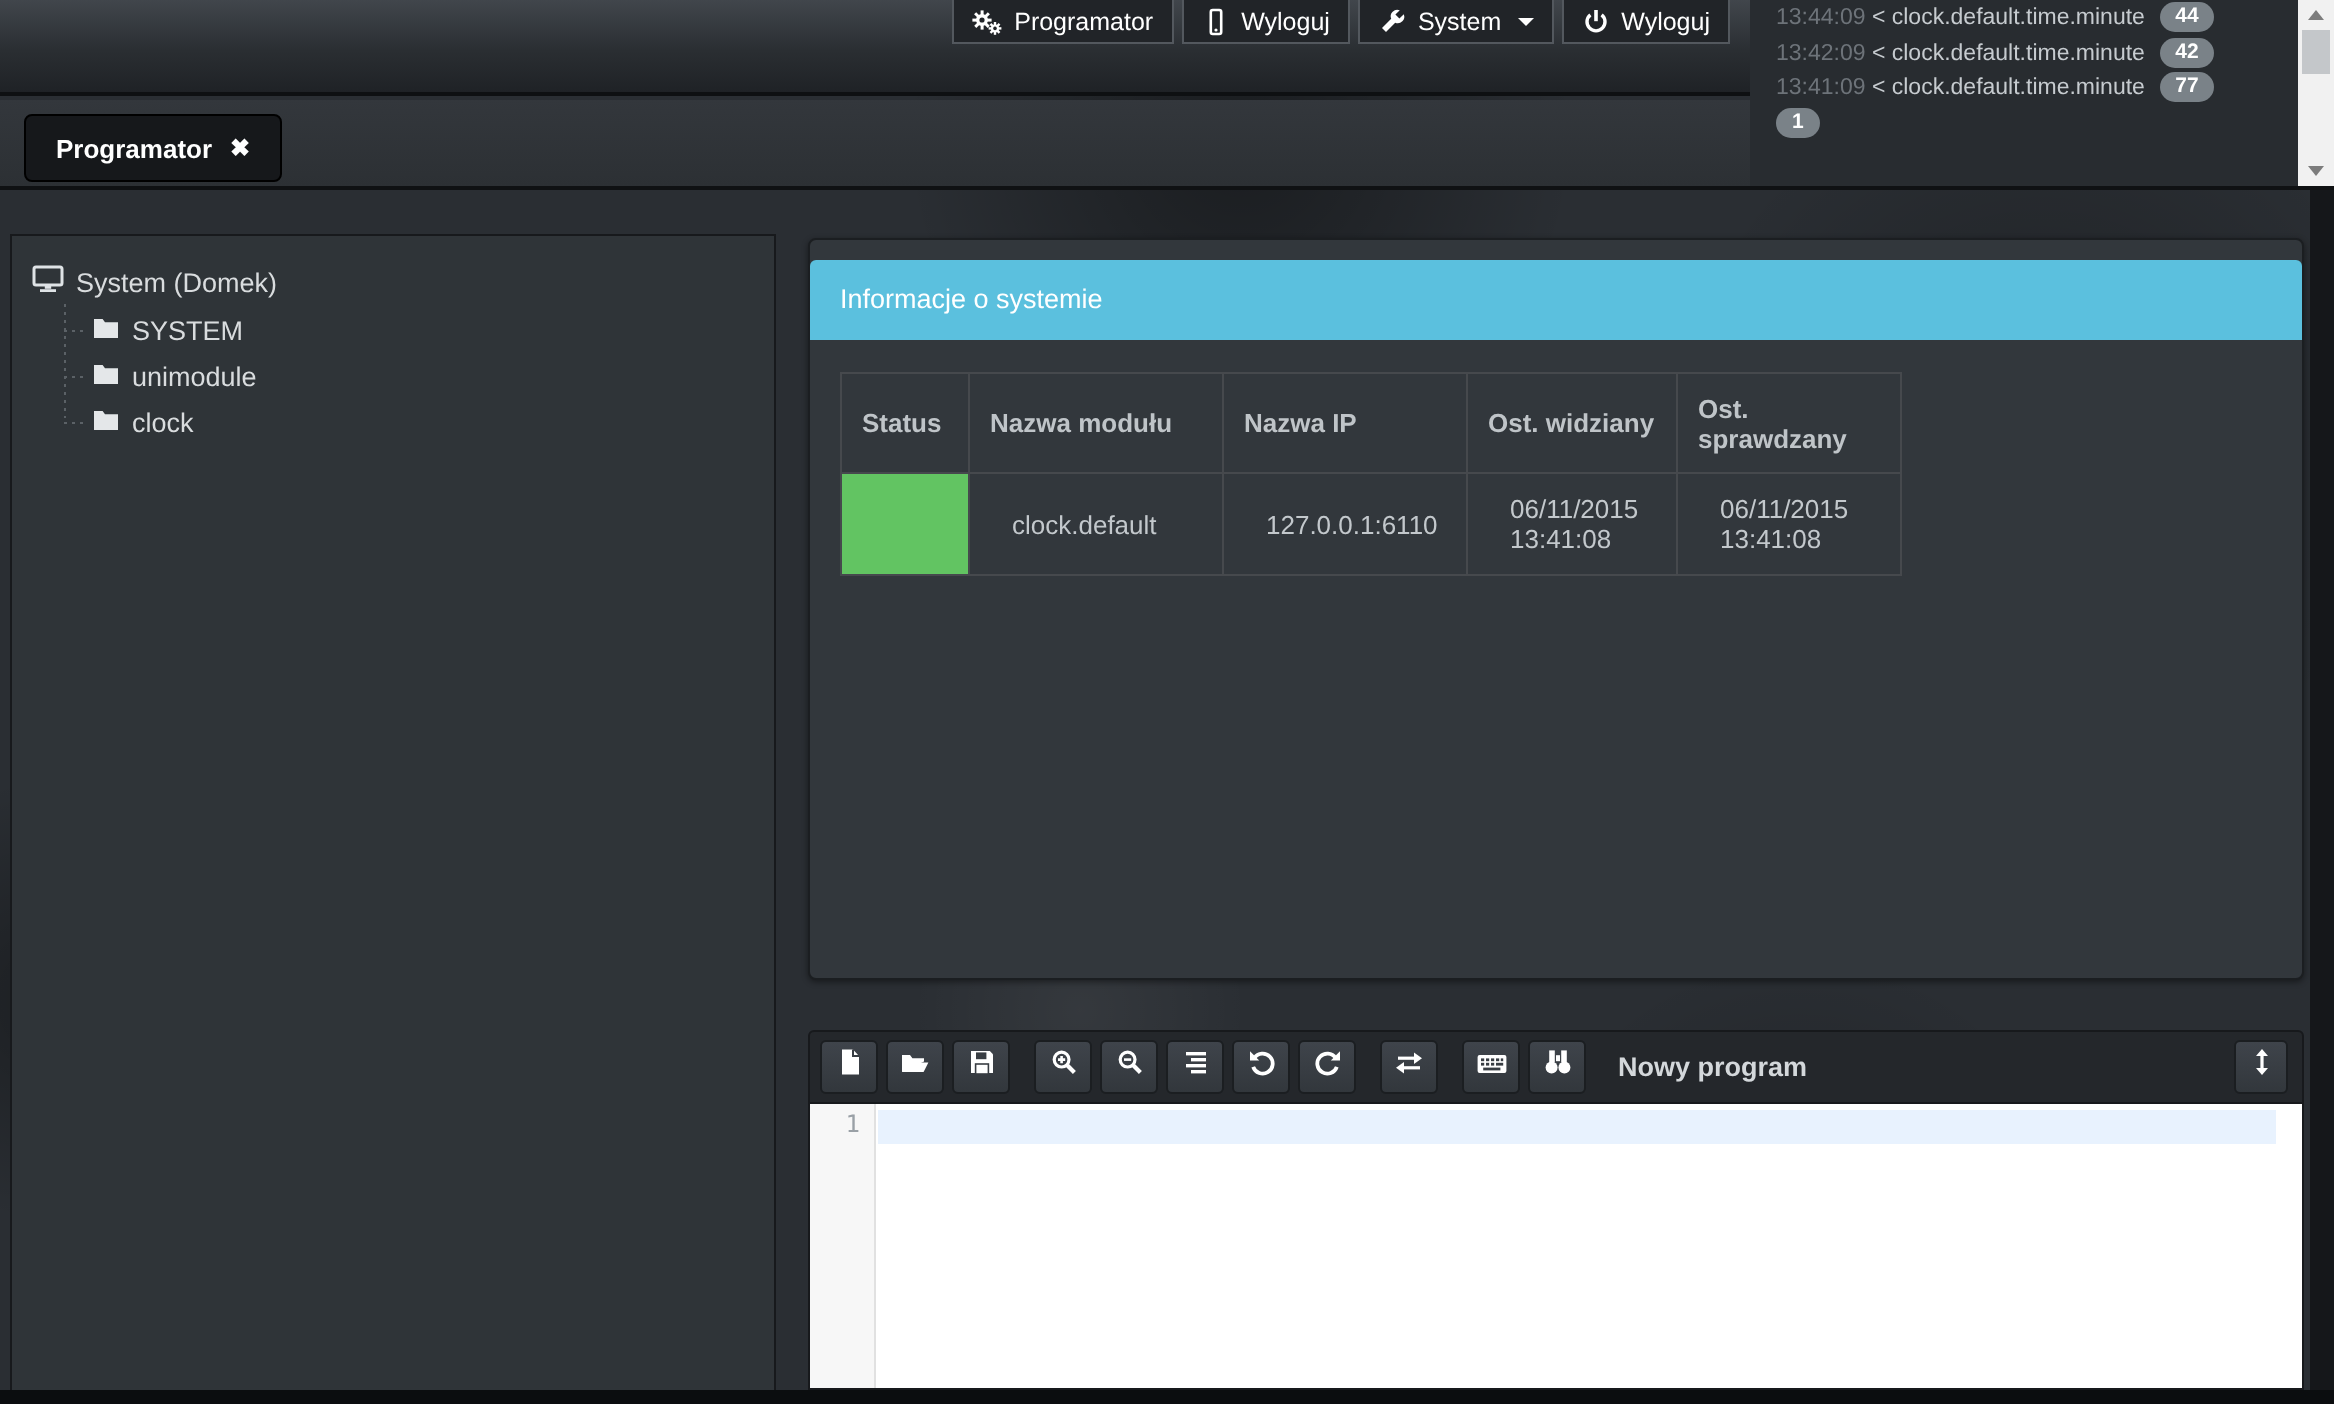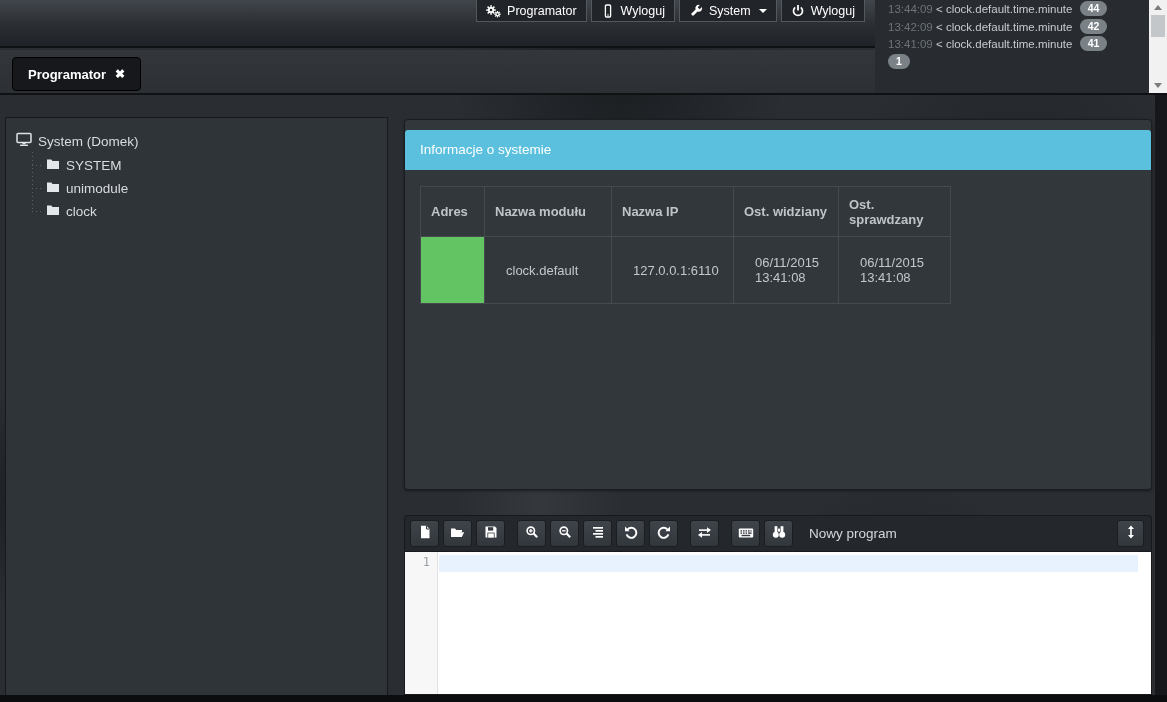--- a/index.html
+++ b/index.html
@@ -78,26 +78,26 @@
   .infopanel-header { height:40px; line-height:40px; padding:0 15px; color:#fff; font-size:13.5px;
     background:#5bc0de; border-radius:3px 3px 0 0; }
   .infopanel-body { padding:16px 15px; }
   table.modules { border-collapse:collapse; font-size:13px; color:#c3c8cc; }
   table.modules th, table.modules td { border:1px solid #46494d; padding:8px 10px;
     text-align:left; vertical-align:middle; }
   table.modules th { font-weight:bold; color:#bfc4c8; height:50px; }
   td.status-cell { padding:0; border:1px solid #57b257; }
   .col-status { width:64px; } .col-module { width:127px; } .col-ip { width:122px; }
   .col-seen { width:105px; } .col-checked { width:112px; }
-  table.modules td { height:67px;padding-left:21px; }
+  table.modules td { height:51px;padding-left:21px; }
 
   
   .editorpanel { position:absolute; left:404px; top:515px; width:748px; height:180px; }
   .editor-toolbar { height:37px; background:#24272b; border:1px solid #17191c;
-    border-radius:3px 3px 0 0; display:flex; align-items:center; padding:0 5px; }
+    border-radius:3px 3px 0 0; display:flex; align-items:center; padding:0 5px;font-weight:bold; }
   .tool-btn { width:29px; height:27px; margin-right:4px; display:flex; align-items:center;
     justify-content:center; background:linear-gradient(#3f444b,#32373c);
     border:1px solid #1b1e21; border-radius:3px; cursor:pointer; flex:none; }
   .group-gap { margin-left:8px; }
   .editor-title { margin-left:12px; color:#d4d8db; font-size:13.5px; }
   .resize-btn { margin-left:auto; margin-right:2px; width:27px; height:27px; display:flex;
     align-items:center; justify-content:center; background:linear-gradient(#3f444b,#32373c);
     border:1px solid #1b1e21; border-radius:3px; cursor:pointer; }
   .editor-body { position:relative; height:143px; background:#fff; border-left:1px solid #17191c;
     border-right:1px solid #17191c; border-bottom:1px solid #17191c; overflow:hidden; }
@@ -185,21 +185,21 @@
         <span class="log-badge">44</span>
       </div>
       <div class="log-entry">
         <span class="log-time">13:42:09</span>
         <span class="log-msg">&lt; clock.default.time.minute</span>
         <span class="log-badge">42</span>
       </div>
       <div class="log-entry">
         <span class="log-time">13:41:09</span>
         <span class="log-msg">&lt; clock.default.time.minute</span>
-        <span class="log-badge">41</span>
+        <span class="log-badge">77</span>
       </div>
       <div class="log-entry log-badge-line">
         <span class="log-badge" style="margin-left:0">1</span>
       </div>
     </div>
     <div class="log-scrollbar">
       <div class="sb-arrow-up"></div>
       <div class="sb-thumb"></div>
       <div class="sb-arrow-down"></div>
     </div>
@@ -246,21 +246,21 @@
       </div>
     </div>
   </div>
 
   <div class="infopanel">
     <div class="infopanel-header" style="background-color: rgb(91, 192, 222); margin-top: 10px;">Informacje o systemie</div>
     <div class="infopanel-body">
       <table class="modules">
         <thead>
           <tr>
-            <th class="col-status">Adres</th>
+            <th class="col-status">Status</th>
             <th class="col-module">Nazwa modułu</th>
             <th class="col-ip">Nazwa IP</th>
             <th class="col-seen">Ost. widziany</th>
             <th class="col-checked">Ost. sprawdzany</th>
           </tr>
         </thead>
         <tbody>
           <tr>
             <td class="status-cell" style="background-color: rgb(98, 196, 98);"></td>
             <td>clock.default</td>

